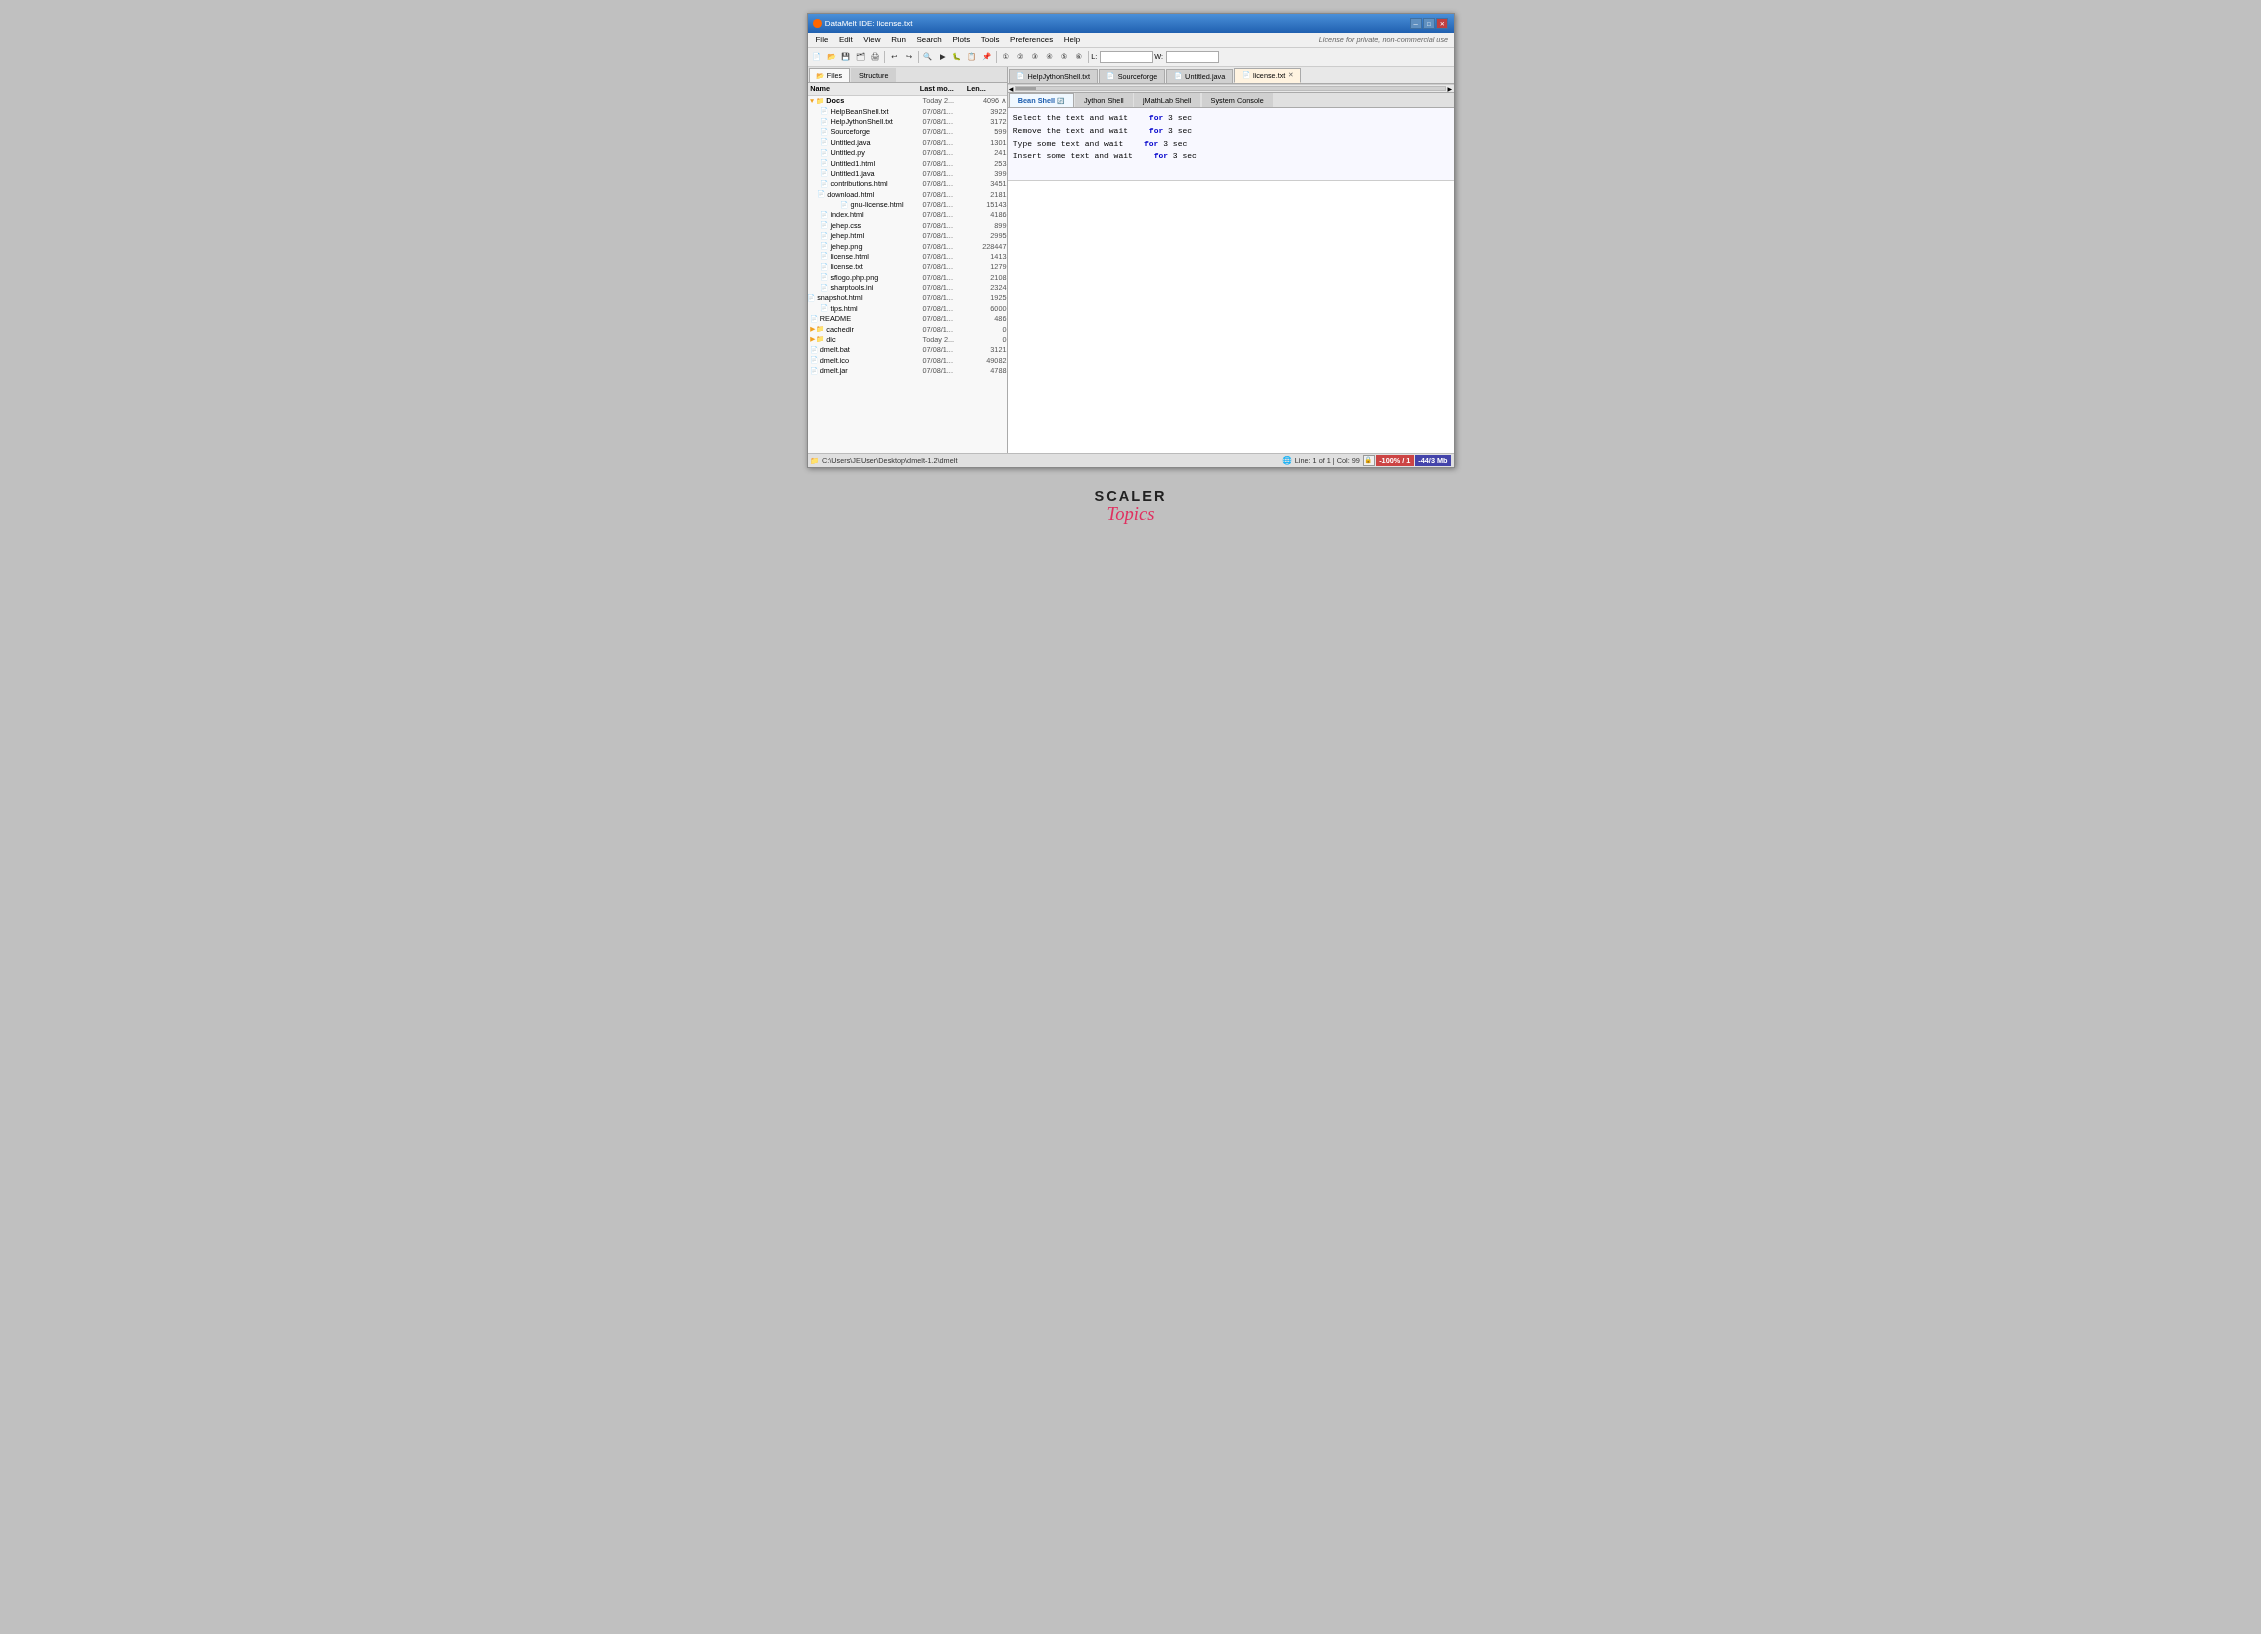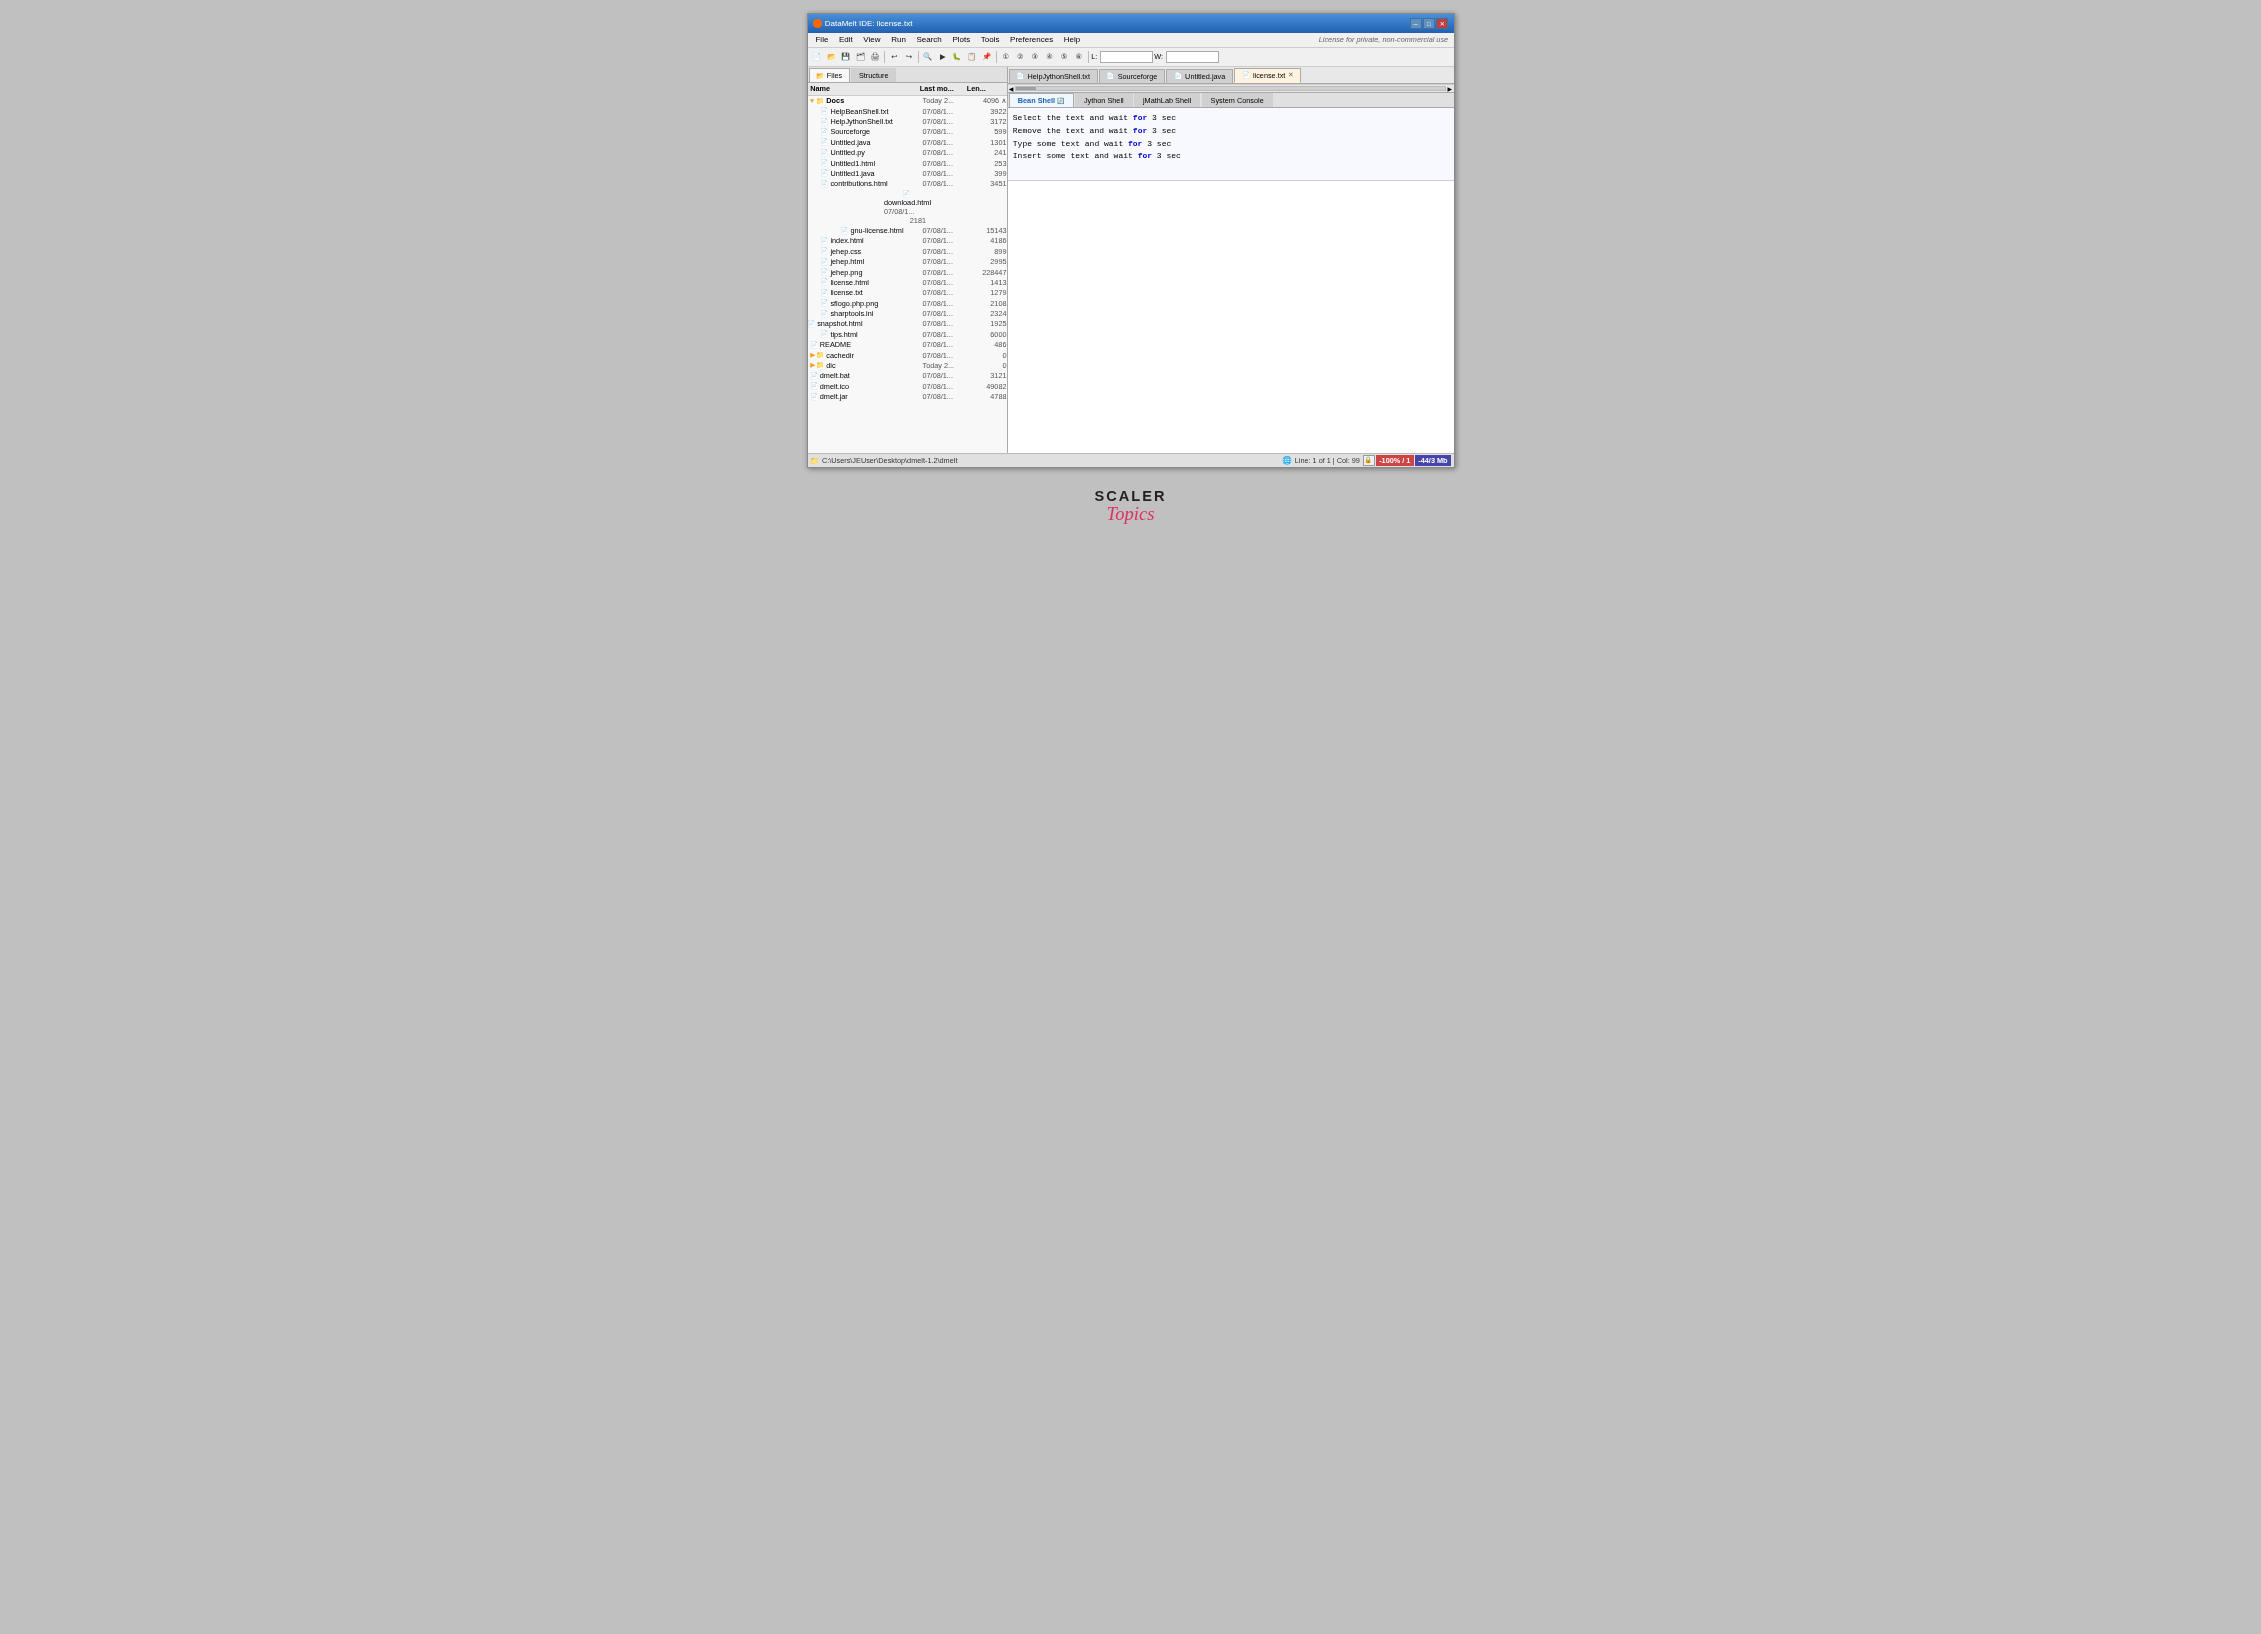--- a/index.html
+++ b/index.html
@@ -307,21 +307,21 @@
     .shell-output {
       background: #f8f8ff;
       font-family: 'Courier New', monospace;
       font-size: 8px;
       padding: 4px 5.3px;
       height: 73px;
       overflow-y: auto;
       border-bottom: 0.7px solid #ccc;
     }
     .shell-line { line-height: 1.6; }
-    .shell-line .highlight { color: #0000cc; font-weight: bold; }
+    .shell-line .highlight { color: #0000cc; font-weight: bold; margin-left: 16px; }
 
     
     .status-bar {
       background: #e0e0e0;
       border-top: 0.7px solid #bbb;
       display: flex;
       align-items: center;
       padding: 0.7px 2.7px;
       font-size: 7.3px;
       height: 14.6px;
@@ -514,21 +514,21 @@
           <span class="tree-name">Untitled1.java</span>
           <span class="tree-date">07/08/1...</span>
           <span class="tree-len">399</span>
         </div>
         <div class="tree-item" style="padding-left: 13.3px;">
           <span class="tree-icon file-icon">📄</span>
           <span class="tree-name">contributions.html</span>
           <span class="tree-date">07/08/1...</span>
           <span class="tree-len">3451</span>
         </div>
-        <div class="tree-item" style="padding-left: 1px; flex-direction: column;">
+        <div class="tree-item" style="padding-left: 10px;">
           <span class="tree-icon file-icon">📄</span>
           <span class="tree-name">download.html</span>
           <span class="tree-date">07/08/1...</span>
           <span class="tree-len">2181</span>
         </div>
         <div class="tree-item" style="padding-left: 13.3px; margin-left: 20px;">
           <span class="tree-icon file-icon">📄</span>
           <span class="tree-name">gnu-license.html</span>
           <span class="tree-date">07/08/1...</span>
           <span class="tree-len">15143</span>

